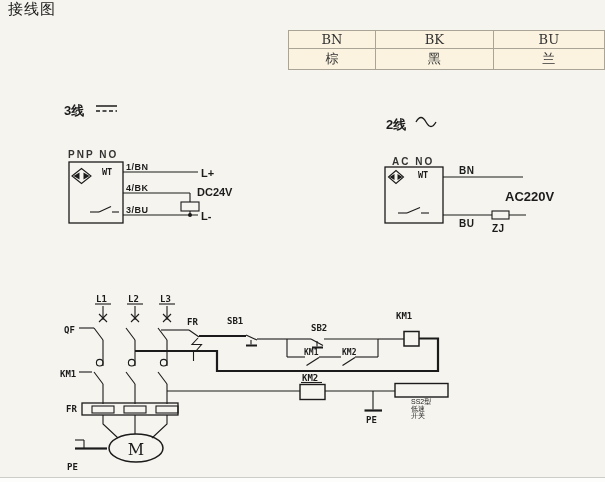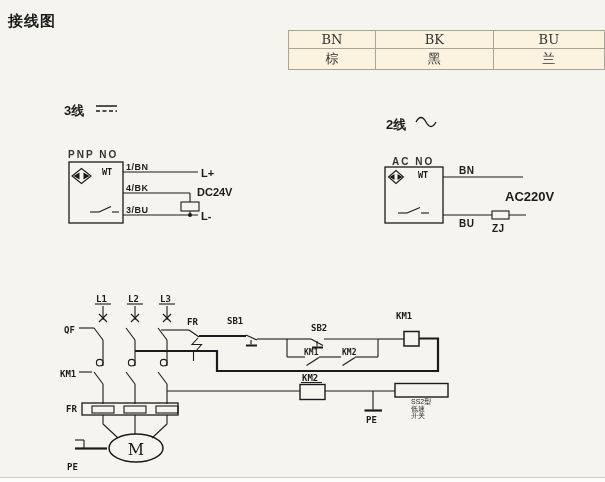--- a/index.html
+++ b/index.html
@@ -1,19 +1,19 @@
 <!DOCTYPE html>
 <html><head>
 <meta charset="utf-8">
 <style>
   html,body{margin:0;padding:0;}
   body{width:605px;height:482px;overflow:hidden;}
   #page{position:relative;width:605px;height:482px;background:#f5f4ef;overflow:hidden;
         font-family:"Liberation Sans",sans-serif;color:#1b1b1b;}
-  #page-title{position:absolute;left:8px;top:12px;font-size:15px;font-weight:700;
+  #page-title{position:absolute;left:8px;top:0;font-size:15px;font-weight:400;
               letter-spacing:1px;color:#1a1a1a;}
   
   #color-table{position:absolute;left:288px;top:30px;border-collapse:collapse;}
   #color-table td{background:#fbf3e0;border:1px solid #a9a496;text-align:center;
                   font-family:"DejaVu Serif",serif;font-size:13px;color:#333;padding:0;}
   #color-table tr.hdr td{height:17px;}
   #color-table tr.val td{height:20px;}
   .c1{width:90px;} .c2{width:123px;} .c3{width:116px;}
   svg{position:absolute;left:0;top:0;}
   svg text{fill:#1b1b1b;}

